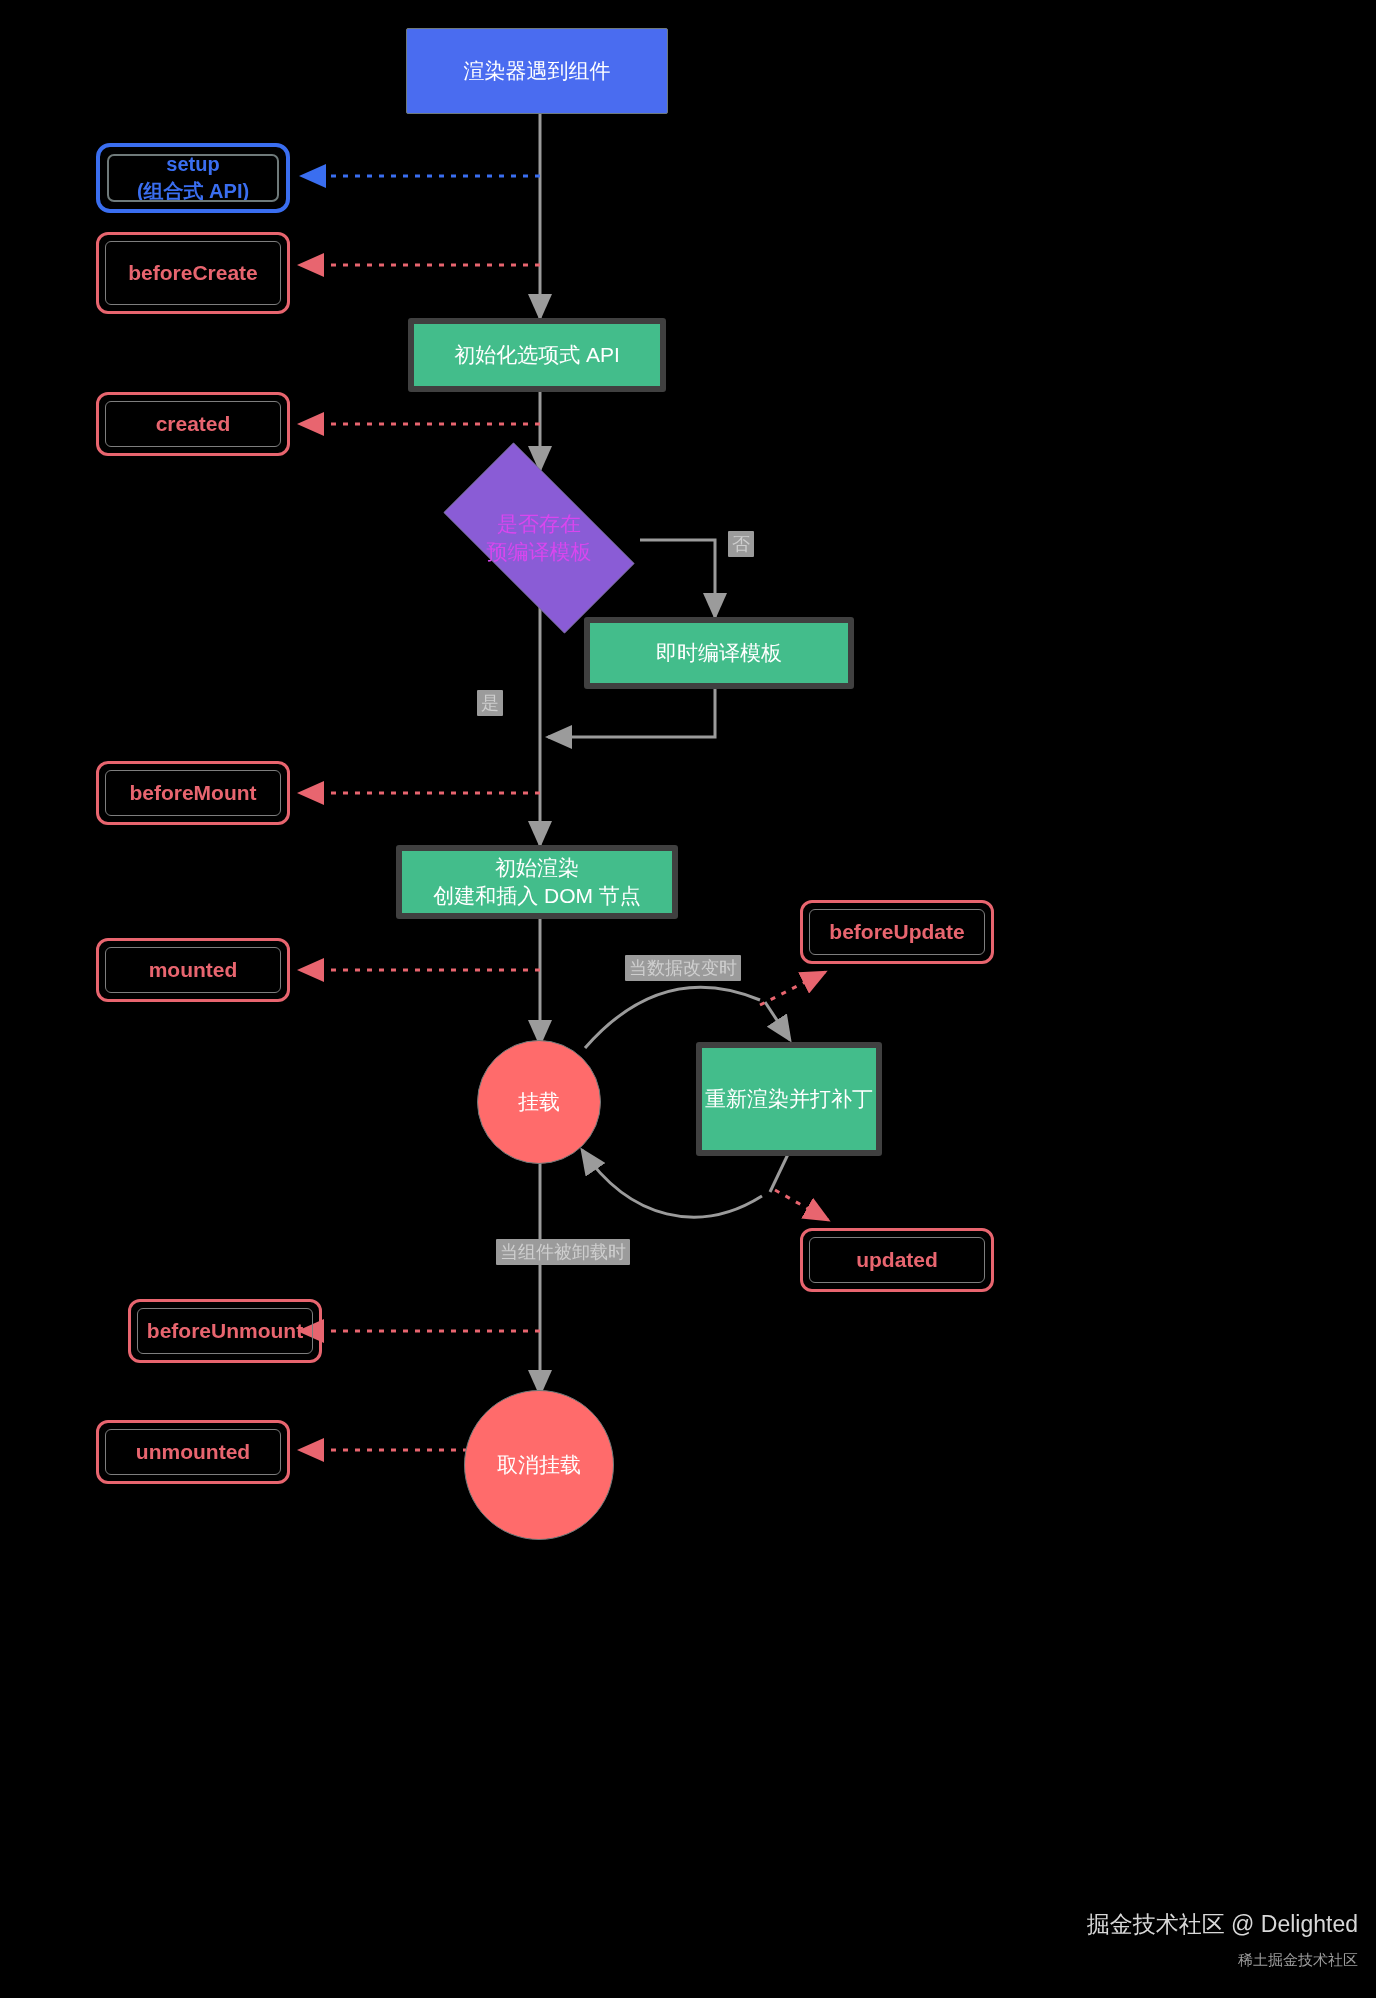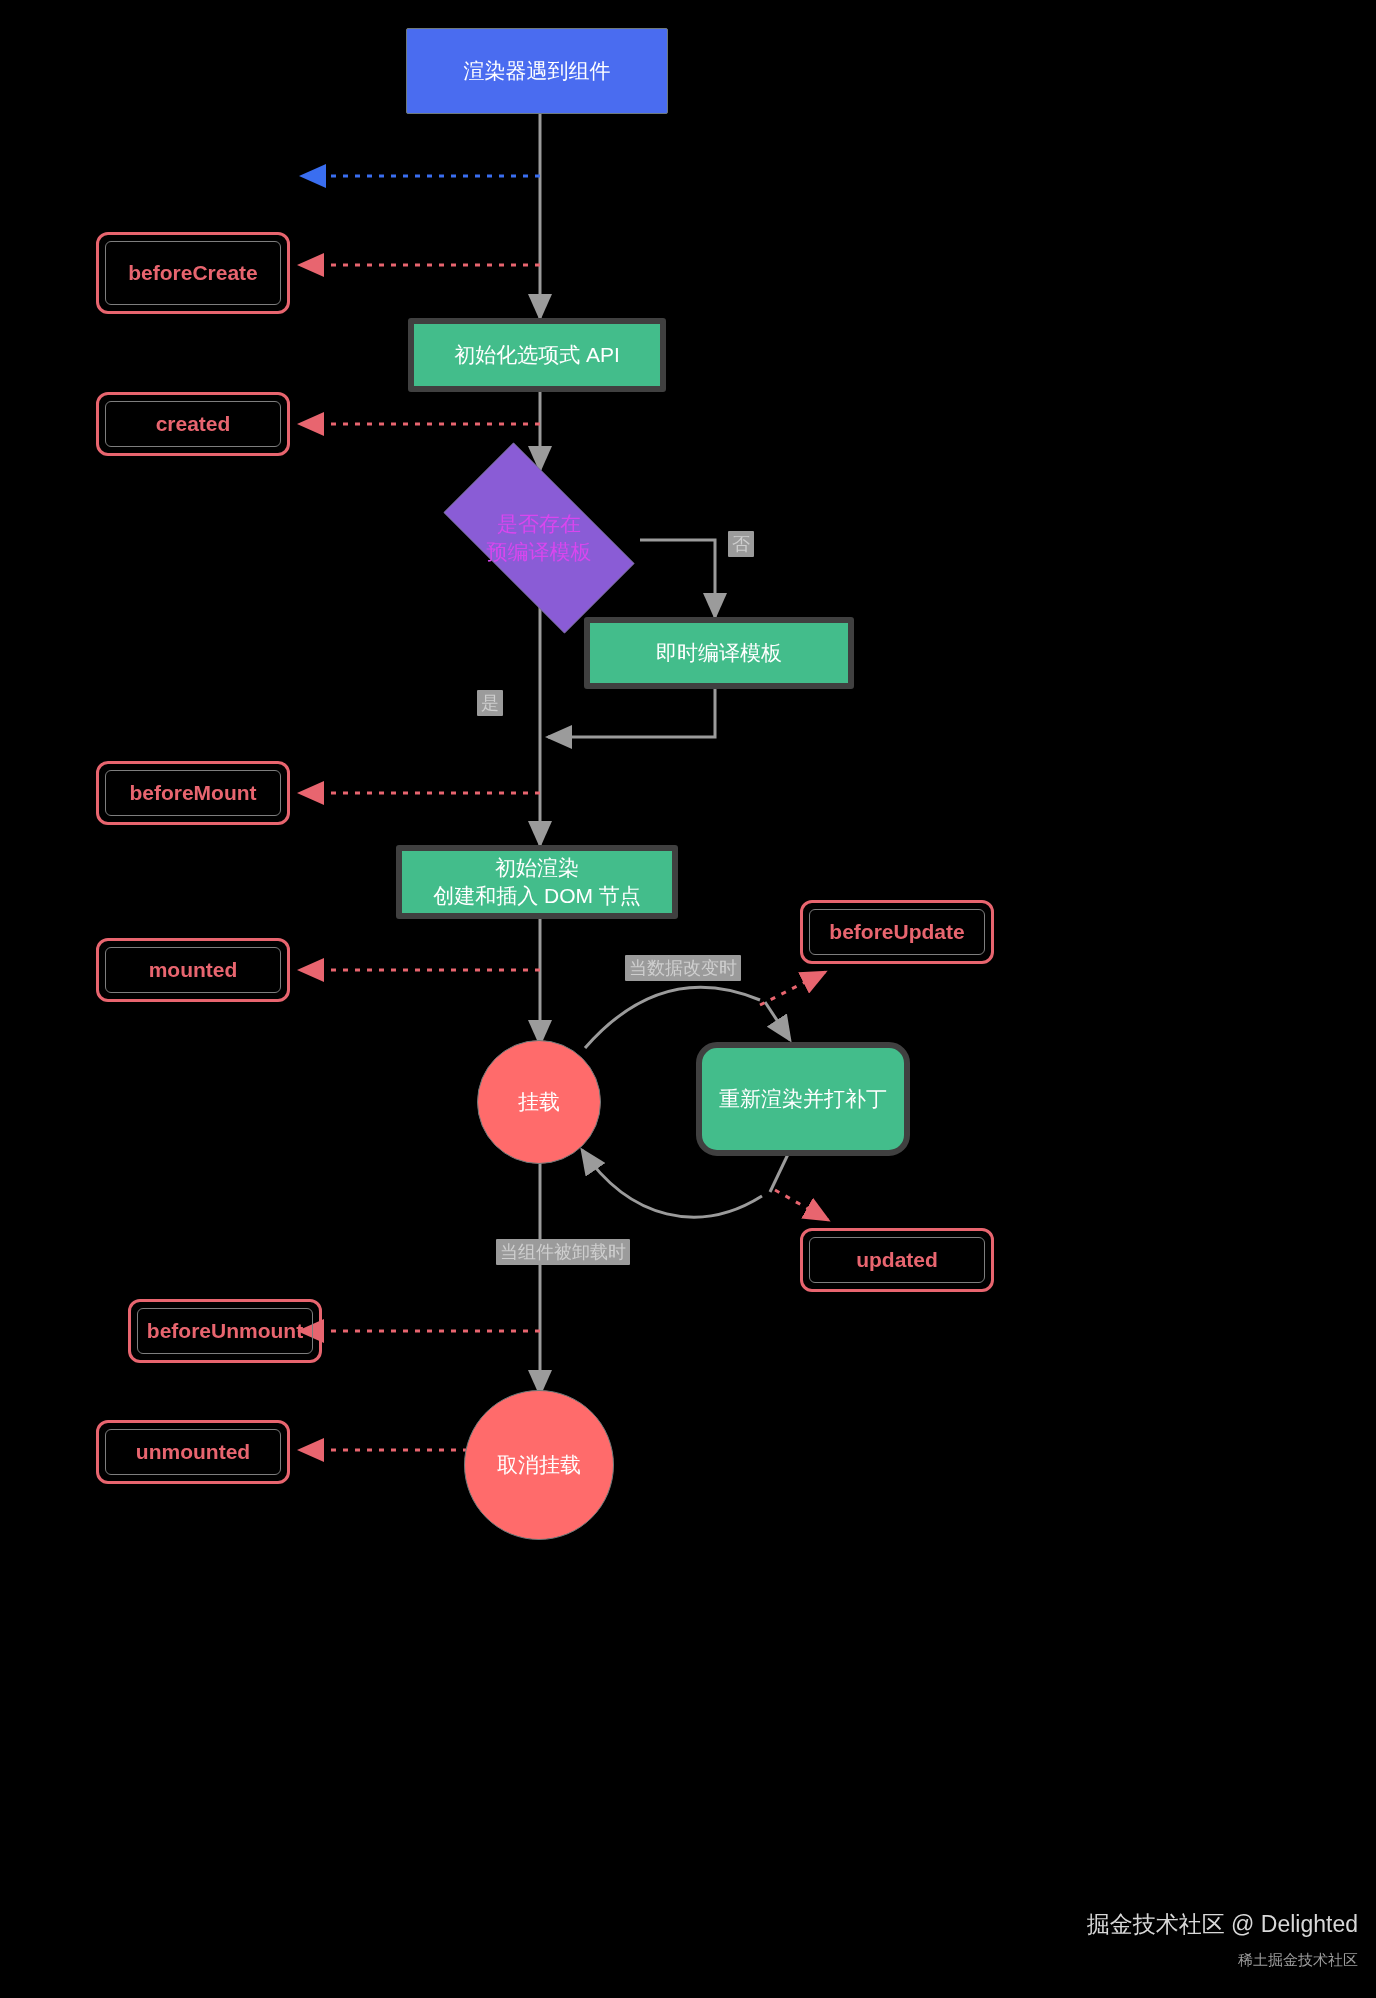--- a/index.html
+++ b/index.html
@@ -193,20 +193,22 @@
       <path d="M775,1190 L828,1220" marker-end="url(#ah-red)"></path>
     </g>
 
     <g stroke="#3a6ef0" stroke-width="3" stroke-dasharray="5 7" fill="none">
       <path d="M540,176 L302,176" marker-end="url(#ah-blue)"></path>
     </g>
   </svg>
 
   <div class="node start" style="left:406px; top:28px; width:262px; height:86px;">渲染器遇到组件</div>
 
+  <div class="node setupbox" style="left:96px; top:143px; width:194px; height:70px;">setup
+(组合式 API)</div>
 
   <div class="node hook" style="left:96px; top:232px; width:194px; height:82px;">beforeCreate</div>
 
   <div class="node proc" style="left:408px; top:318px; width:258px; height:74px;">初始化选项式 API</div>
 
   <div class="node hook" style="left:96px; top:392px; width:194px; height:64px;">created</div>
 
   <div class="diamond-wrap" style="left:418px; top:468px; width:242px; height:140px;">
     <div class="diamond-shape"></div>
     <div class="diamond-label">是否存在
@@ -219,21 +221,21 @@
 
   <div class="node proc" style="left:396px; top:845px; width:282px; height:74px;">初始渲染
 创建和插入 DOM 节点</div>
 
   <div class="node hook" style="left:96px; top:938px; width:194px; height:64px;">mounted</div>
 
   <div class="node circ" style="left:477px; top:1040px; width:124px; height:124px;">挂载</div>
 
   <div class="node hook" style="left:800px; top:900px; width:194px; height:64px;">beforeUpdate</div>
 
-  <div class="node proc" style="left:696px; top:1042px; width:214px; height:114px;border-radius:21px;">重新渲染并打补丁</div>
+  <div class="node proc" style="left:696px; top:1042px; width:186px; height:114px;">重新渲染并打补丁</div>
 
   <div class="node hook" style="left:800px; top:1228px; width:194px; height:64px;">updated</div>
 
   <div class="node hook" style="left:96px; top:1299px; width:194px; height:64px;margin-left:32px;">beforeUnmount</div>
 
   <div class="node circ" style="left:464px; top:1390px; width:150px; height:150px;">取消挂载</div>
 
   <div class="node hook" style="left:96px; top:1420px; width:194px; height:64px;">unmounted</div>
 
   <div class="elabel" style="left:728px; top:531px;">否</div>

